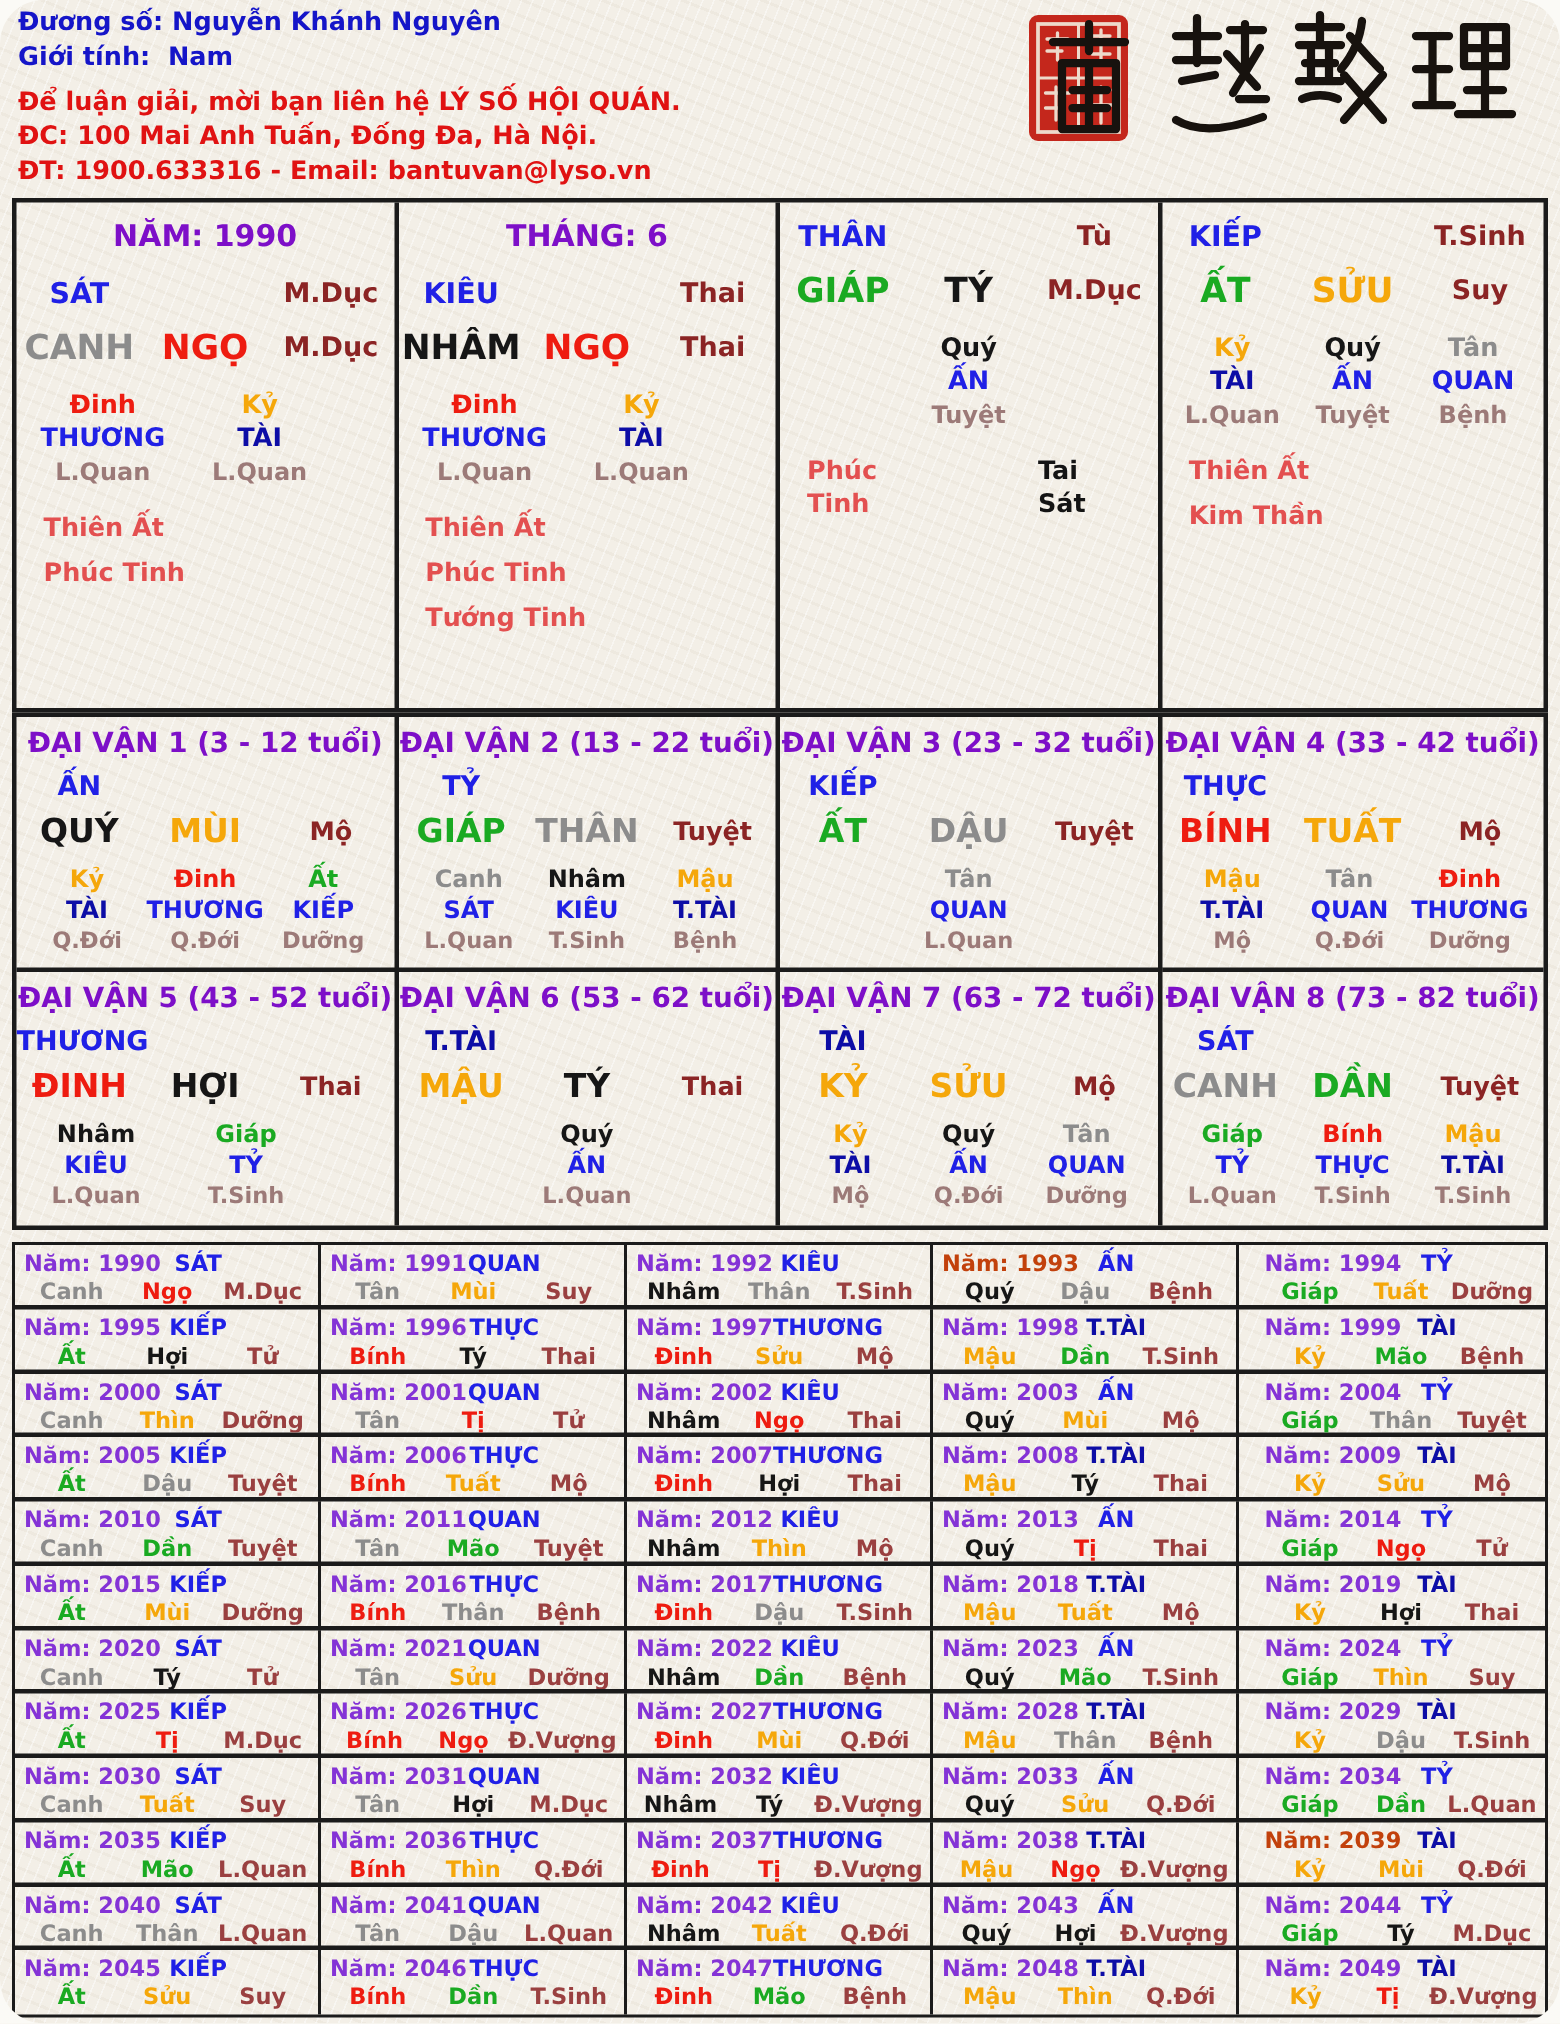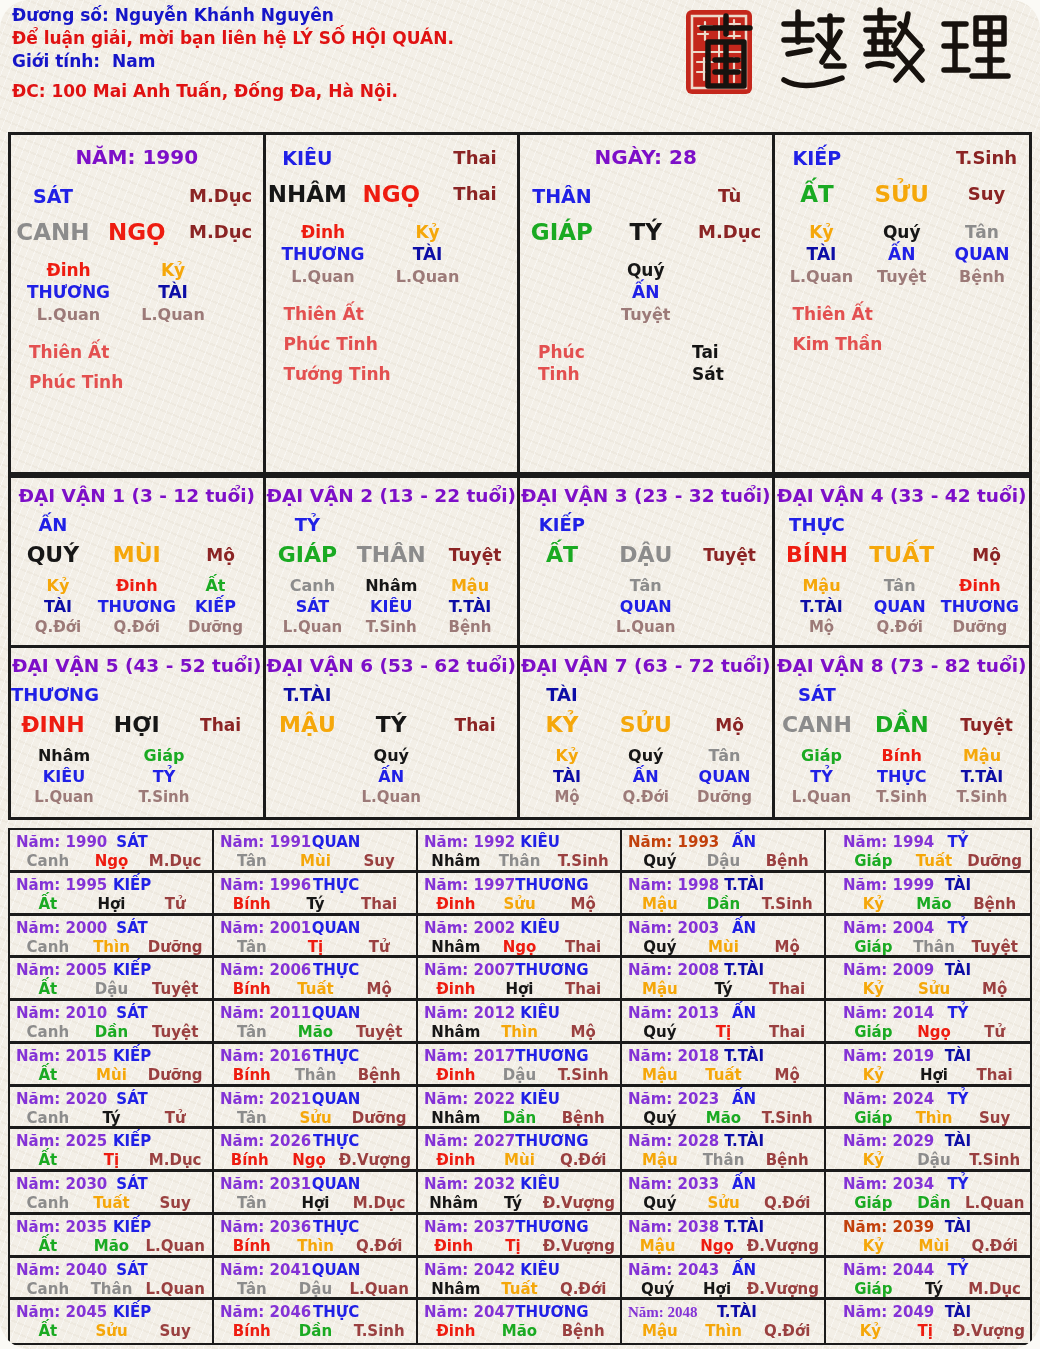--- a/index.html
+++ b/index.html
@@ -63,23 +63,24 @@
   .y-god{flex:0 0 26%;text-align:center;white-space:nowrap;}
   .y-line2{display:grid;grid-template-columns:1fr 1fr 1fr;text-align:center;font-size:15px;line-height:19px;}
 </style>
 </head>
 <body>
 
 <div class="page">
 
   <div class="header">
     <div class="hline hl-blue" style="color: rgb(21, 21, 200);"><span>Đương số:</span>&nbsp;<span>Nguyễn Khánh Nguyên</span></div>
+    <div class="hline hl-blue gender" style="color: rgb(21, 21, 200);"><span>Giới tính:</span>&nbsp;&nbsp;<span>Nam</span></div>
     <div class="hline hl-red" style="color: rgb(224, 18, 18);">Để luận giải, mời bạn liên hệ LÝ SỐ HỘI QUÁN.</div>
-    <div class="hline hl-blue gender" style="color: rgb(21, 21, 200);"><span>Giới tính:</span>&nbsp;&nbsp;<span>Nam</span></div>
     <div class="hline hl-red" style="color: rgb(224, 18, 18);">ĐC: 100 Mai Anh Tuấn, Đống Đa, Hà Nội.</div>
+    <div class="hline hl-red" style="color: rgb(224, 18, 18);">ĐT: 1900.633316 - Email: bantuvan@lyso.vn</div>
 
     <div class="logo">
       <svg width="332" height="96" viewBox="0 0 332 96">
         <g>
           <rect x="2" y="4" width="66" height="84" rx="6" fill="#c4271c"></rect>
           <rect x="8" y="10" width="54" height="72" fill="none" stroke="#eddacb" stroke-width="2.5"></rect>
           <path d="M35,10 V82 M8,46 H62" stroke="#eddacb" stroke-width="2" fill="none"></path>
           <path d="M14,20 h14 M14,28 h10 M21,16 v18 M44,18 h12 M50,14 v20 M44,30 h12 M13,56 h16 M13,66 h12 M20,52 v22 M44,54 h12 M44,64 h14 M50,52 v24" stroke="#eddacb" stroke-width="2.2" fill="none" stroke-linecap="round"></path>
         </g>
         <g stroke="#17120e" stroke-width="5.5" fill="none" stroke-linecap="round" stroke-linejoin="round">
@@ -117,20 +118,21 @@
             <span class="hgod" style="color: rgb(13, 13, 166);">TÀI</span>
             <span class="hstage" style="color: rgb(156, 122, 120);">L.Quan</span>
           </div>
         </div>
         <div class="stars">
           <span class="star" style="color: rgb(227, 80, 80);">Thiên Ất</span>
           <span class="star" style="color: rgb(227, 80, 80);">Phúc Tinh</span>
         </div>
       </div>
       <div class="pillar">
+        <div class="p-title" style="color: rgb(125, 15, 200);">THÁNG: 6</div>
         <div class="p-godrow">
           <span class="god" style="color: rgb(32, 32, 230);">KIÊU</span>
           <span></span>
           <span class="vstate" style="color: rgb(139, 36, 36);">Thai</span>
         </div>
         <div class="p-main">
           <span class="stem" style="color: rgb(22, 22, 22);">NHÂM</span>
           <span class="branch" style="color: rgb(238, 28, 16);">NGỌ</span>
           <span class="stage" style="color: rgb(139, 36, 36);">Thai</span>
         </div>
@@ -146,21 +148,20 @@
             <span class="hstage" style="color: rgb(156, 122, 120);">L.Quan</span>
           </div>
         </div>
         <div class="stars">
           <span class="star" style="color: rgb(227, 80, 80);">Thiên Ất</span>
           <span class="star" style="color: rgb(227, 80, 80);">Phúc Tinh</span>
           <span class="star" style="color: rgb(227, 80, 80);">Tướng Tinh</span>
         </div>
       </div>
       <div class="pillar">
-        <div class="p-title" style="color: rgb(125, 15, 200);">NGÀY: 28</div>
         <div class="p-godrow">
           <span class="god" style="color: rgb(32, 32, 230);">THÂN</span>
           <span></span>
           <span class="vstate" style="color: rgb(139, 36, 36);">Tù</span>
         </div>
         <div class="p-main">
           <span class="stem" style="color: rgb(26, 170, 34);">GIÁP</span>
           <span class="branch" style="color: rgb(22, 22, 22);">TÝ</span>
           <span class="stage" style="color: rgb(139, 36, 36);">M.Dục</span>
         </div>
@@ -1061,21 +1062,21 @@
           <span class="y-god" style="color: rgb(32, 32, 230);">THƯƠNG</span>
         </div>
         <div class="y-line2">
           <span style="color: rgb(238, 28, 16);">Đinh</span>
           <span style="color: rgb(26, 170, 34);">Mão</span>
           <span style="color: rgb(154, 64, 64);">Bệnh</span>
         </div>
       </div>
       <div class="ycell">
         <div class="y-line1">
-          <span class="y-year" style="color: rgb(132, 51, 214); font-family: Liberation Serif, serif;">Năm: 2048</span>
+          <span class="y-year" style="color: rgb(132, 51, 214);">Năm: 2048</span>
           <span class="y-god" style="color: rgb(13, 13, 166);">T.TÀI</span>
         </div>
         <div class="y-line2">
           <span style="color: rgb(245, 167, 10);">Mậu</span>
           <span style="color: rgb(245, 167, 10);">Thìn</span>
           <span style="color: rgb(154, 64, 64);">Q.Đới</span>
         </div>
       </div>
       <div class="ycell">
         <div class="y-line1">

